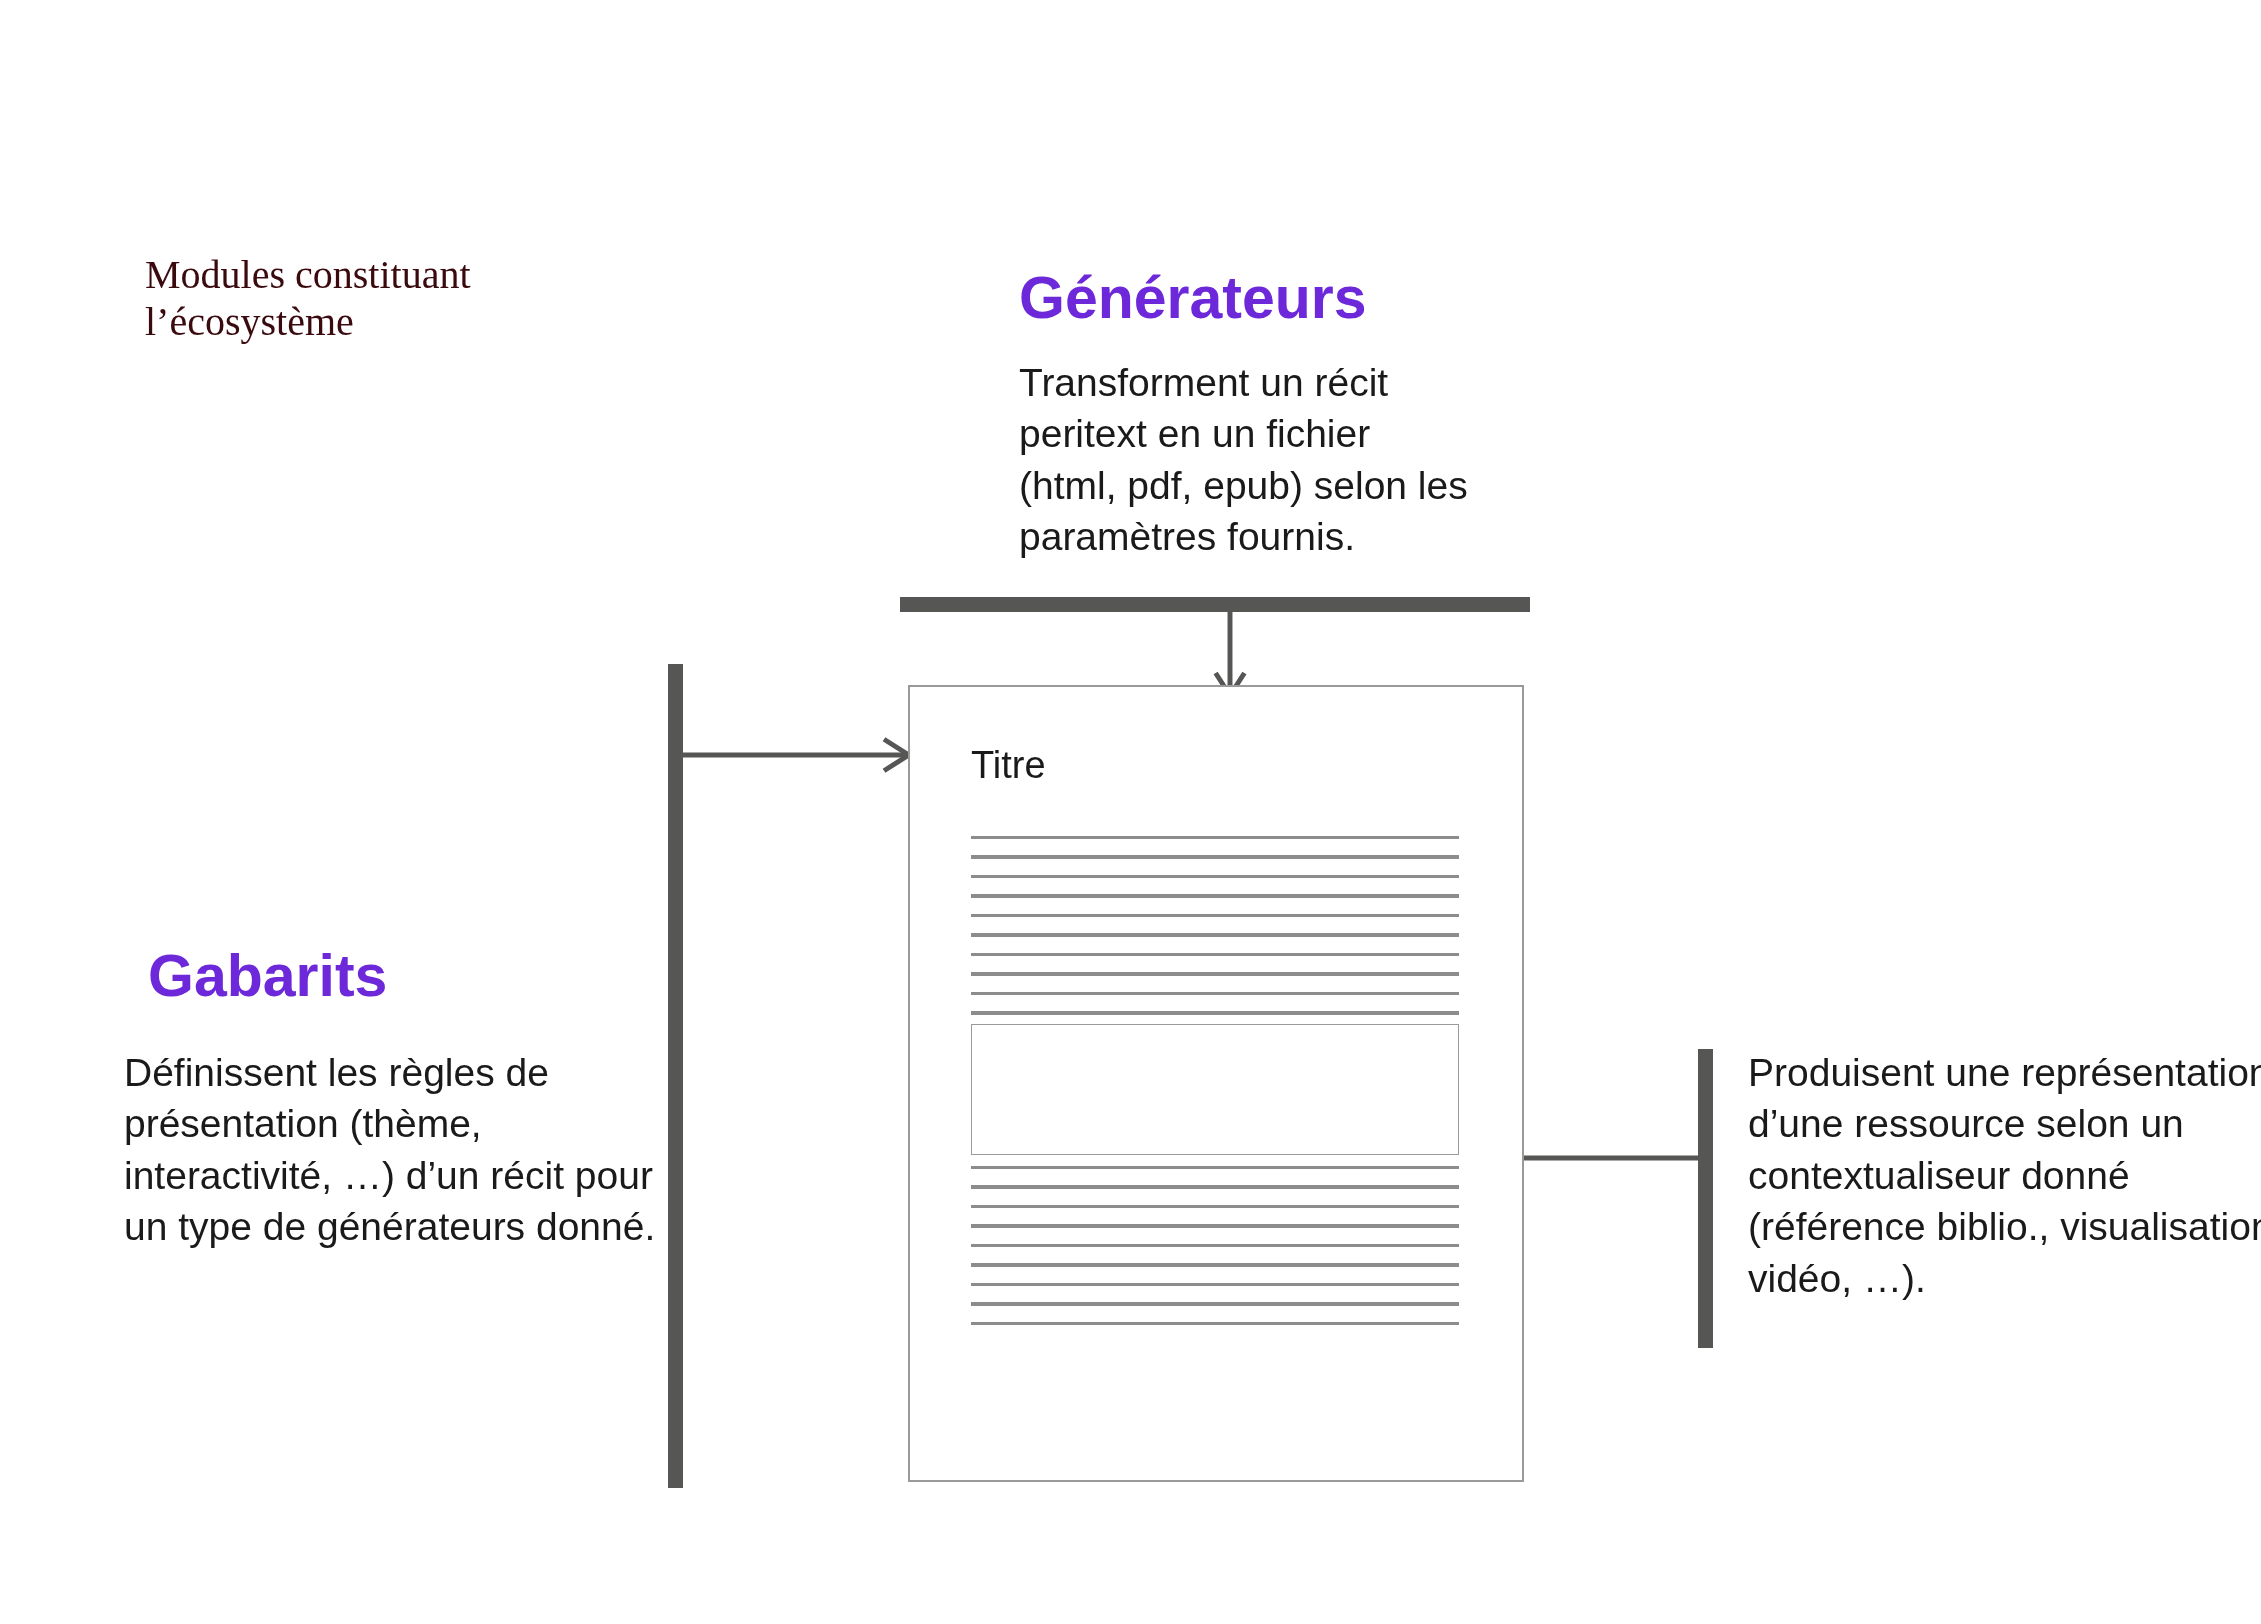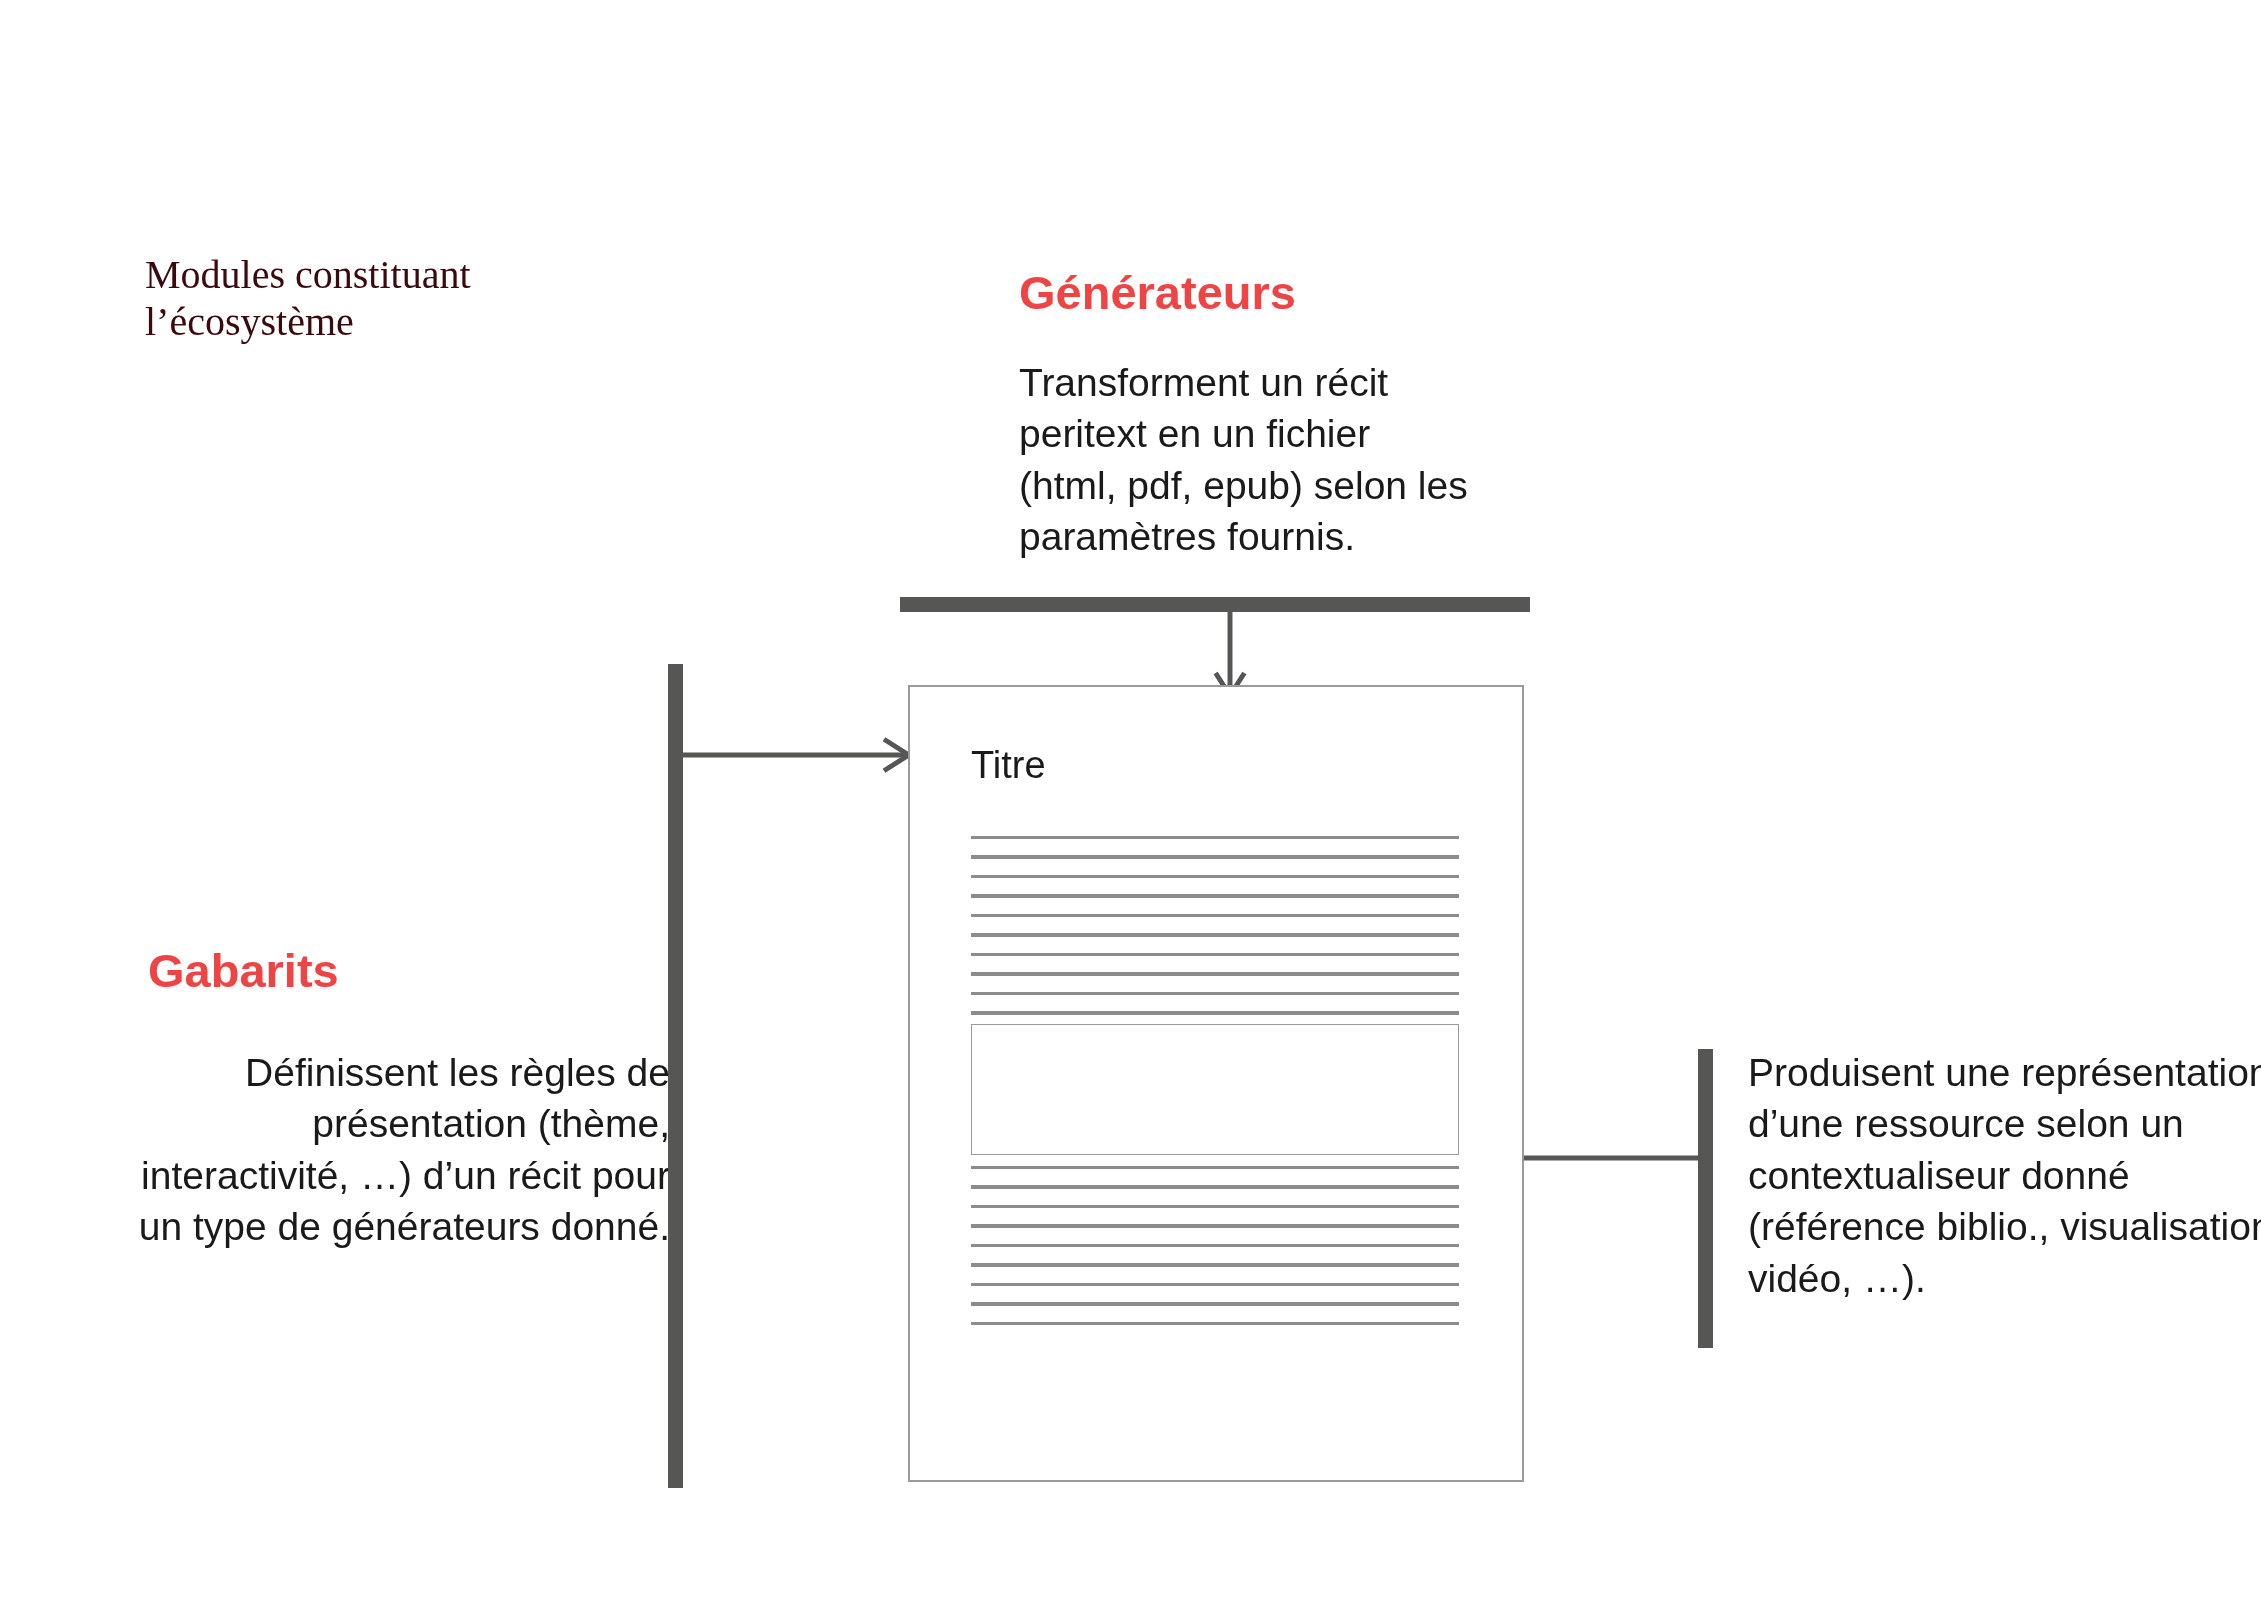--- a/index.html
+++ b/index.html
@@ -38,39 +38,39 @@
     font-weight: 400;
     font-size: 40px;
     line-height: 1.18;
     color: #3b0a0e;
   }
 
   .mod-heading {
     position: absolute;
     font-family: "Liberation Sans", sans-serif;
     font-weight: 700;
-    font-size: 47px;
+    font-size: 59px;
     line-height: 1.0;
-    color: #ef4444;
+    color: #6d28d9;
     white-space: nowrap;
   }
   .mod-body {
     position: absolute;
     font-family: "Liberation Sans", sans-serif;
     font-weight: 400;
     font-size: 39px;
     line-height: 1.32;
     color: #1a1a1a;
   }
 
   #gen-heading { left: 1019px; top: 269px; }
   #gen-body    { left: 1019px; top: 357px; width: 452px; }
 
   #gab-heading { left: 148px; top: 947px; }
-  #gab-body    { left: 136px; top: 1047px; width: 534px; text-align: right; }
+  #gab-body    { left: 124px; top: 1047px; width: 534px; }
 
   #ctx-heading { left: 1748px; top: 947px; }
   #ctx-body    { left: 1748px; top: 1047px; width: 543px; }
 
   
   .bar {
     position: absolute;
     background: #565654;
   }
   #gen-bar   { left: 900px; top: 597px; width: 630px; height: 14.5px; }

